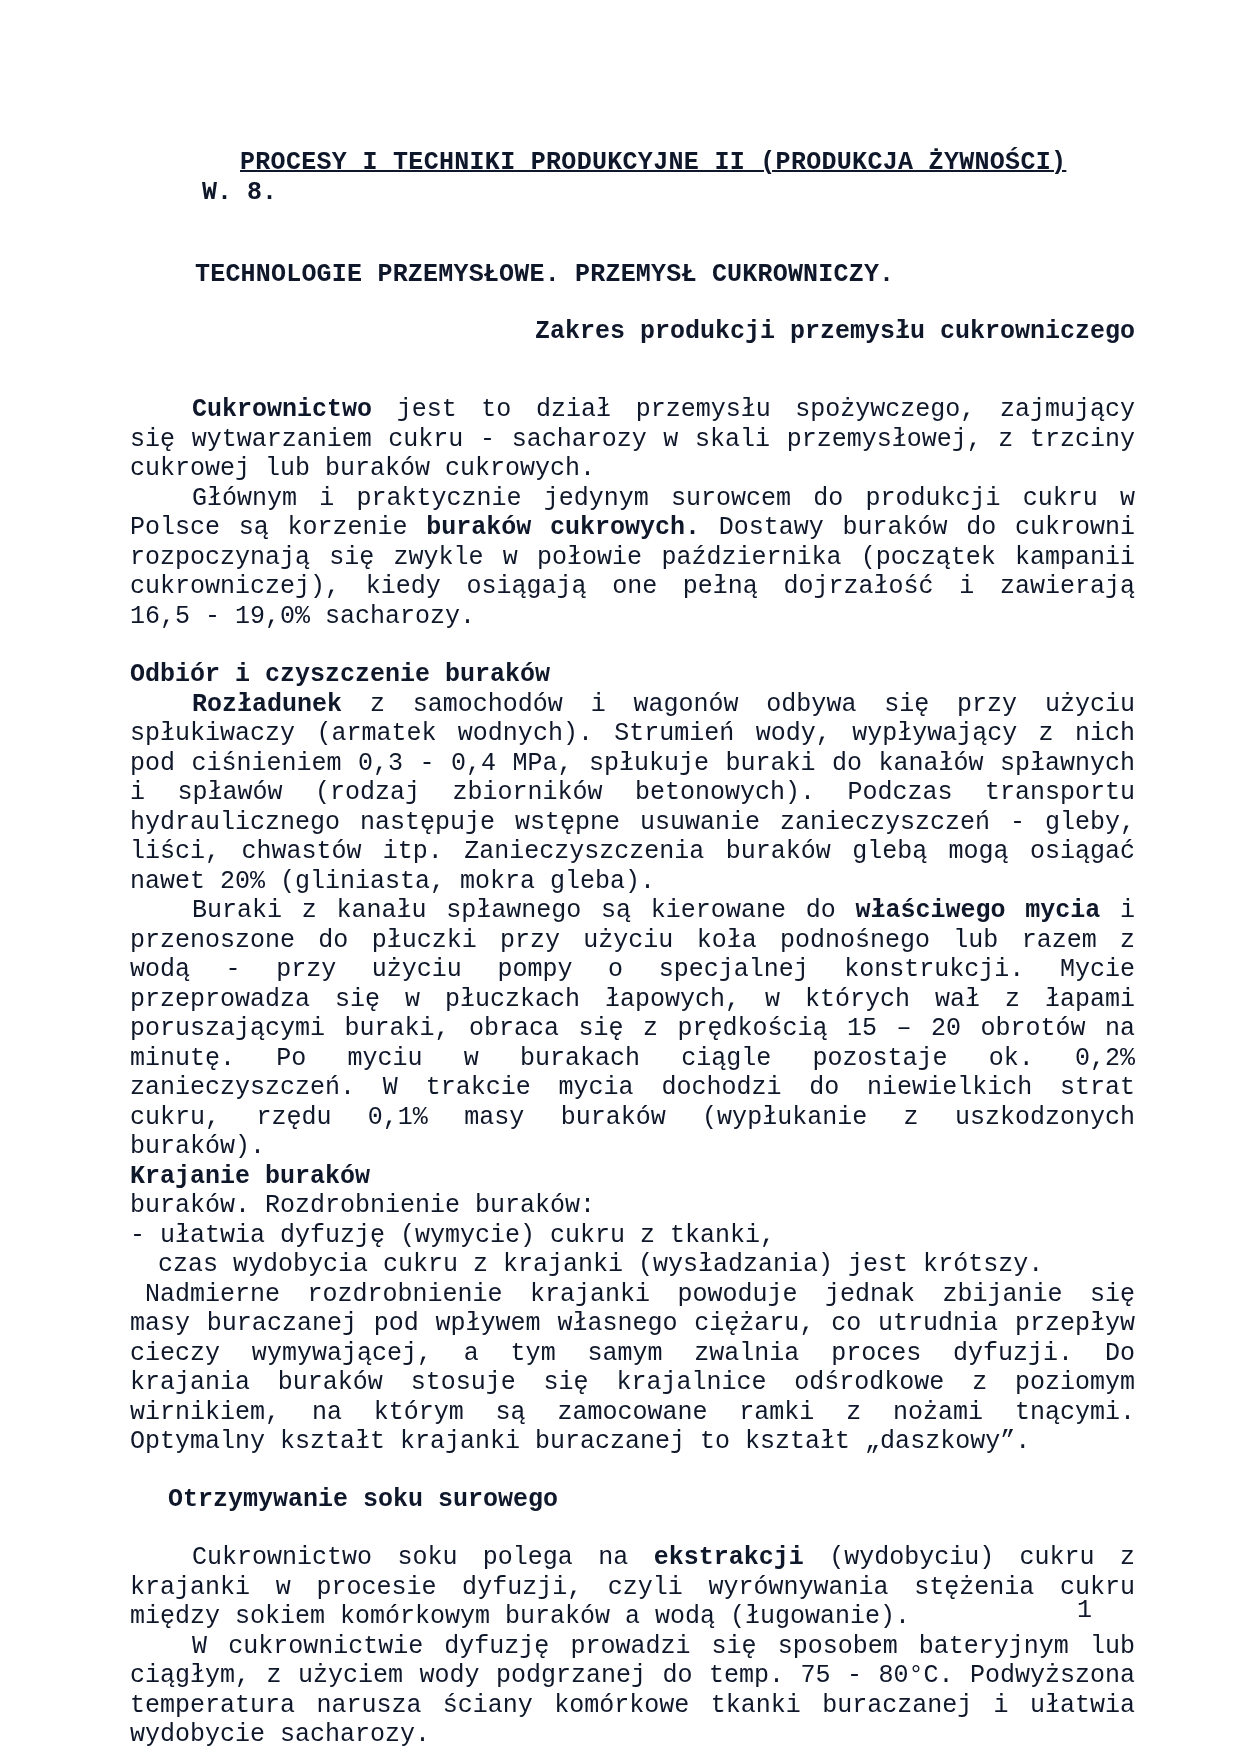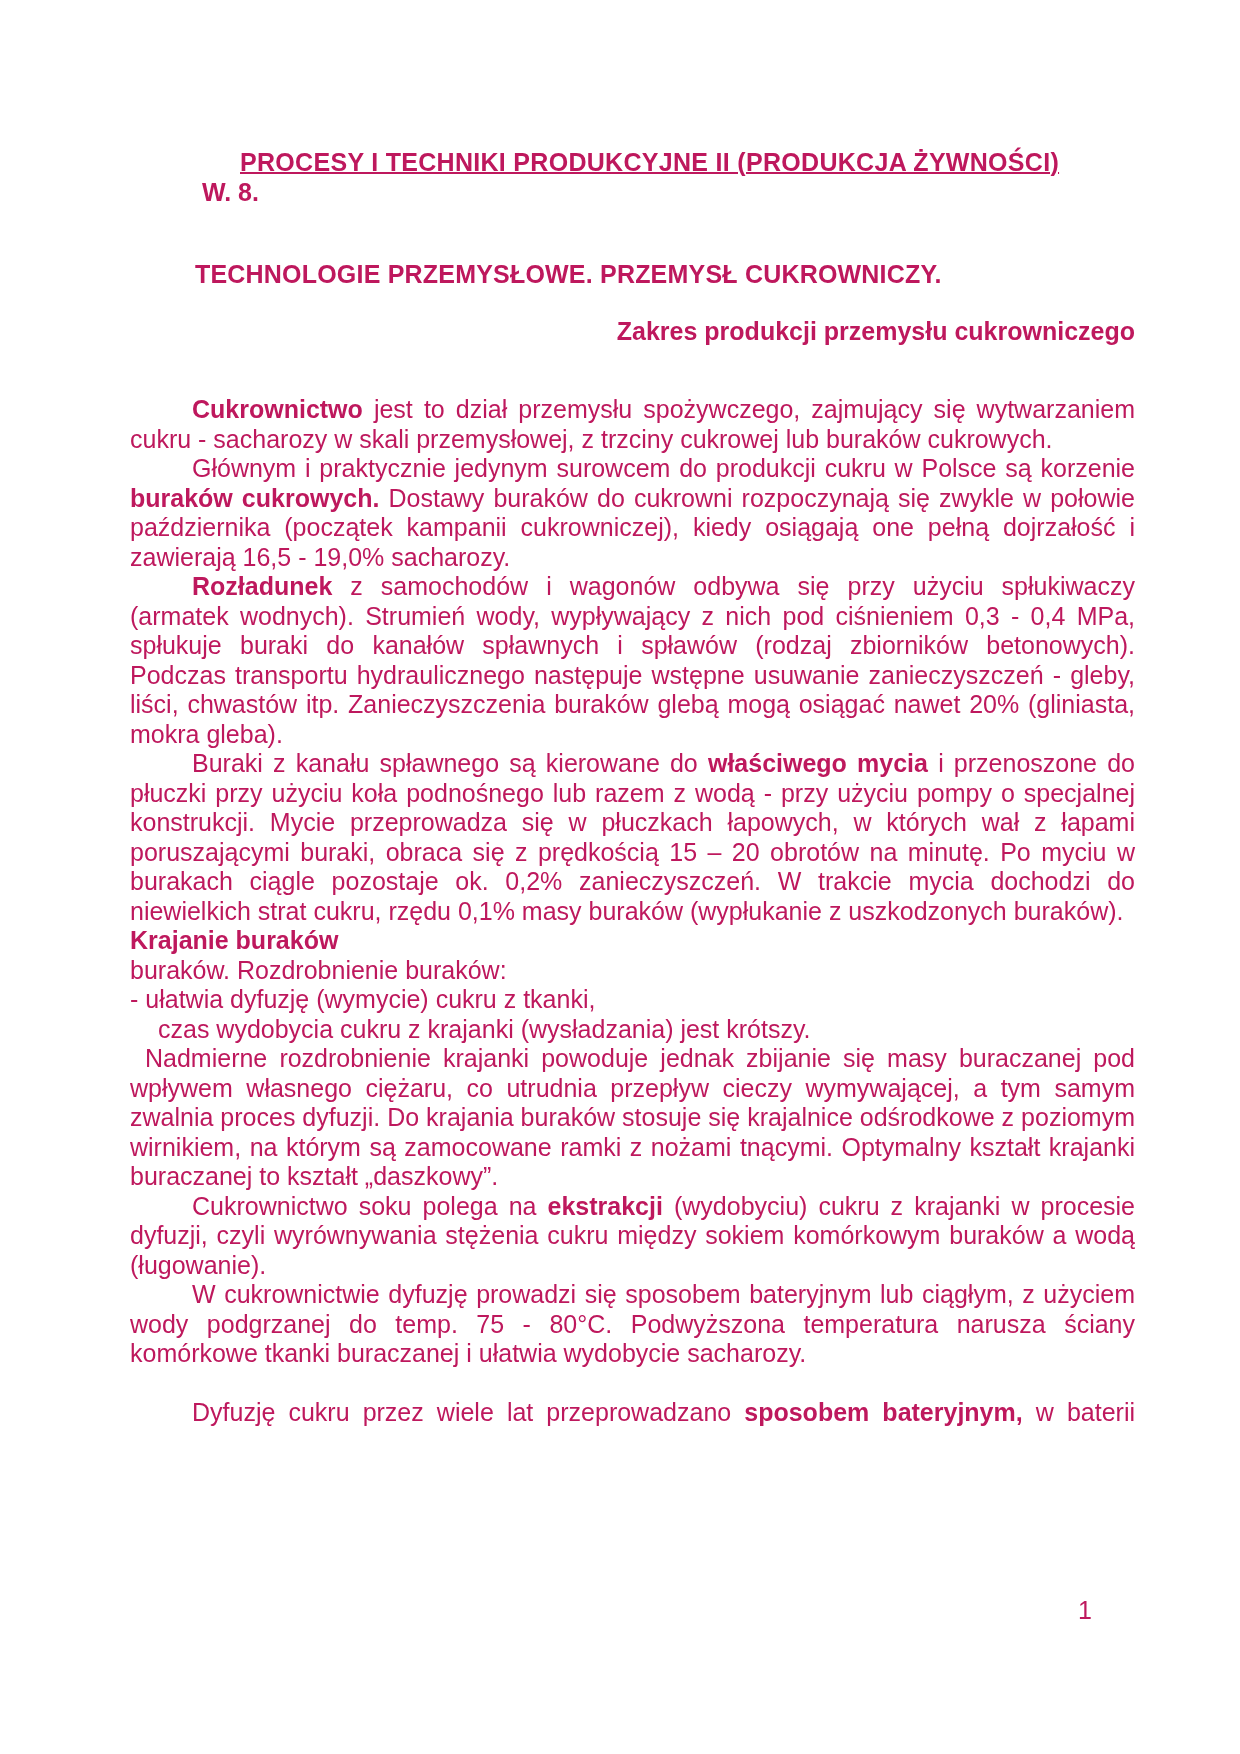--- a/index.html
+++ b/index.html
@@ -2,24 +2,24 @@
 <html lang="pl"><head>
 <meta charset="utf-8">
 <style>
   html, body { margin: 0; padding: 0; background: #e8e8e8; }
   .page {
     position: relative;
     width: 1240px;
     height: 1754px;
     margin: 0 auto;
     background: #ffffff;
-    font-family: Liberation Sans, sans-serif;
+    font-family: Liberation Mono, monospace;
     font-size: 25px;
     line-height: 29.5px;
-    color: #be185d;
+    color: #0f172a;
     overflow: hidden;
   }
   .content {
     position: absolute;
     left: 130px;
     top: 148px;
     width: 1005px;
   }
   p { margin: 0; padding: 0; }
   .just { text-align: justify; }
@@ -58,36 +58,38 @@
     <p class="lecture-no">W. 8.</p>
 
     <p class="doc-subtitle">TECHNOLOGIE PRZEMYSŁOWE. PRZEMYSŁ CUKROWNICZY.</p>
 
     <p class="h-section h-zakres">Zakres produkcji przemysłu cukrowniczego</p>
 
     <p class="just ind62 p-first"><b>Cukrownictwo</b><span> jest to dział przemysłu spożywczego, zajmujący się wytwarzaniem cukru - sacharozy w skali przemysłowej, z trzciny cukrowej lub buraków cukrowych.</span></p>
 
     <p class="just ind62"><span>Głównym i praktycznie jedynym surowcem do produkcji cukru w Polsce są korzenie </span><b>buraków cukrowych.</b><span> Dostawy buraków do cukrowni rozpoczynają się zwykle w połowie października (początek kampanii cukrowniczej), kiedy osiągają one pełną dojrzałość i zawierają 16,5 - 19,0% sacharozy.</span></p>
 
+    <p class="h-section h-gap-top">Odbiór i czyszczenie buraków</p>
 
     <p class="just ind62"><b>Rozładunek</b><span> z samochodów i wagonów odbywa się przy użyciu spłukiwaczy (armatek wodnych). Strumień wody, wypływający z nich pod ciśnieniem 0,3 - 0,4 MPa, spłukuje buraki do kanałów spławnych i spławów (rodzaj zbiorników betonowych). Podczas transportu hydraulicznego następuje wstępne usuwanie zanieczyszczeń - gleby, liści, chwastów itp. Zanieczyszczenia buraków glebą mogą osiągać nawet 20% (gliniasta, mokra gleba).</span></p>
 
     <p class="just ind62"><span>Buraki z kanału spławnego są kierowane do </span><b>właściwego mycia</b><span> i przenoszone do płuczki przy użyciu koła podnośnego lub razem z wodą - przy użyciu pompy o specjalnej konstrukcji. Mycie przeprowadza się w płuczkach łapowych, w których wał z łapami poruszającymi buraki, obraca się z prędkością 15 – 20 obrotów na minutę. Po myciu w burakach ciągle pozostaje ok. 0,2% zanieczyszczeń. W trakcie mycia dochodzi do niewielkich strat cukru, rzędu 0,1% masy buraków (wypłukanie z uszkodzonych buraków).</span></p>
 
     <p class="h-section">Krajanie buraków</p>
 
     <p>buraków. Rozdrobnienie buraków:</p>
 
     <div>
       <p>- ułatwia dyfuzję (wymycie) cukru z tkanki,</p>
       <p class="cont-line">czas wydobycia cukru z krajanki (wysładzania) jest krótszy.</p>
     </div>
 
     <p class="just ind15"><span>Nadmierne rozdrobnienie krajanki powoduje jednak zbijanie się masy buraczanej pod wpływem własnego ciężaru, co utrudnia przepływ cieczy wymywającej, a tym samym zwalnia proces dyfuzji. Do krajania buraków stosuje się krajalnice odśrodkowe z poziomym wirnikiem, na którym są zamocowane ramki z nożami tnącymi. Optymalny kształt krajanki buraczanej to kształt „daszkowy”.</span></p>
 
+    <p class="h-sok">Otrzymywanie soku surowego</p>
 
     <p class="just ind62"><span>Cukrownictwo soku polega na </span><b>ekstrakcji</b><span> (wydobyciu) cukru z krajanki w procesie dyfuzji, czyli wyrównywania stężenia cukru między sokiem komórkowym buraków a wodą (ługowanie).</span></p>
 
     <p class="just ind62"><span>W cukrownictwie dyfuzję prowadzi się sposobem bateryjnym lub ciągłym, z użyciem wody podgrzanej do temp. 75 - 80°C. Podwyższona temperatura narusza ściany komórkowe tkanki buraczanej i ułatwia wydobycie sacharozy.</span></p>
 
     <p class="just ind62 gap-top force-last"><span>Dyfuzję cukru przez wiele lat przeprowadzano </span><b>sposobem bateryjnym,</b><span> w baterii</span></p>
 
   </div>
 
   <div class="page-number">1</div>

